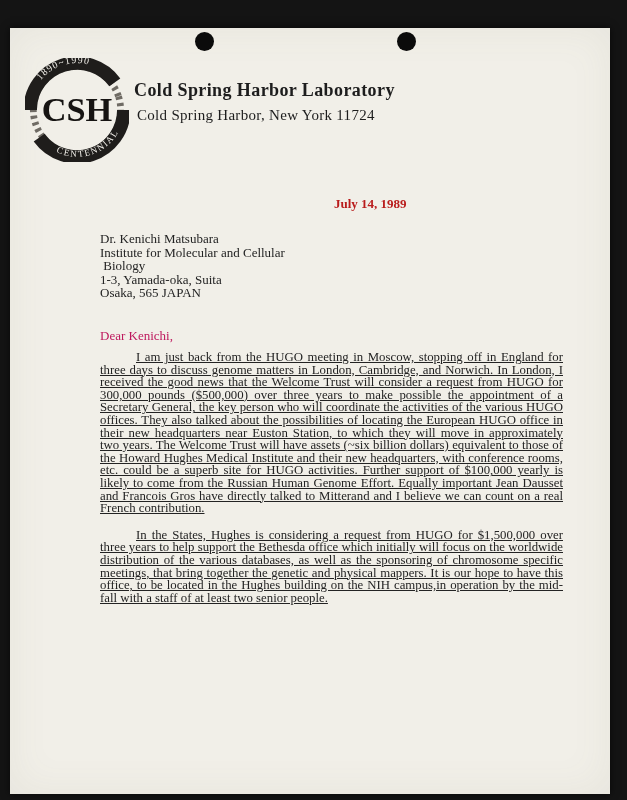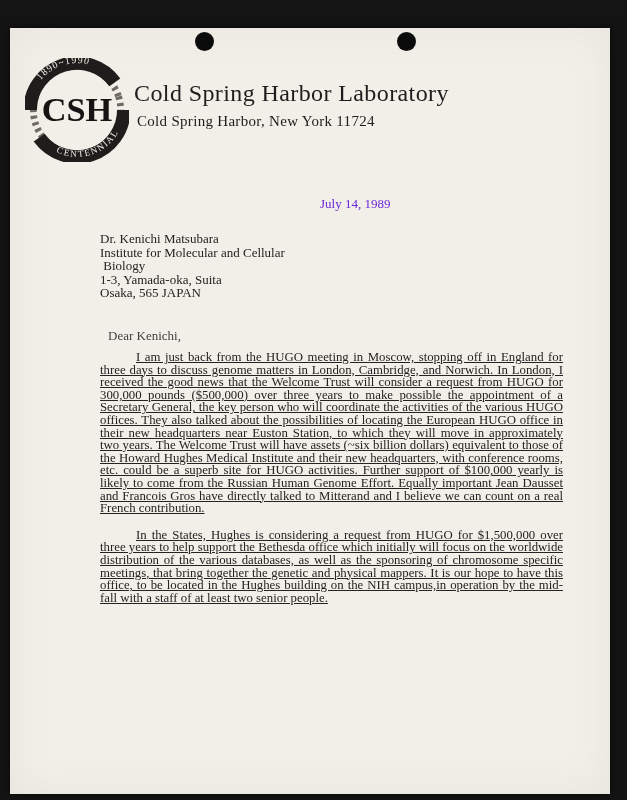--- a/index.html
+++ b/index.html
@@ -33,52 +33,53 @@
     position: absolute;
     left: 15px; top: 30px;
     width: 104px; height: 104px;
   }
   .org-block {
     position: absolute;
     left: 124px; top: 52px;
     color: #1d1d1d;
   }
   .org-name {
-    font-size: 24px;
+    font-size: 18px;
     letter-spacing: 0.4px;
+    font-weight: bold;
   }
   .org-addr {
     font-size: 15px;
     margin-top: 6px;
     margin-left: 3px;
     letter-spacing: 0.3px;
   }
 
   .date {
     position: absolute;
-    left: 310px; top: 168px;
+    left: 324px; top: 168px;
     font-size: 13px;
-    color: #6d28d9;
+    color: #b91c1c;
+    font-weight: bold;
   }
 
   .recipient {
     position: absolute;
     left: 90px; top: 204px;
     font-size: 13px;
     line-height: 13.6px;
     color: #232323;
   }
   .recipient div { white-space: pre; }
 
   .salutation {
     position: absolute;
     left: 90px; top: 300px;
     font-size: 13px;
-    color: #404040;
-    margin-left: 8px;
+    color: #be185d;
   }
 
   .letter-body {
     position: absolute;
     left: 90px; top: 323px;
     width: 463px;
     font-size: 12.8px;
     line-height: 12.6px;
     color: #232323;
     text-align: justify;

